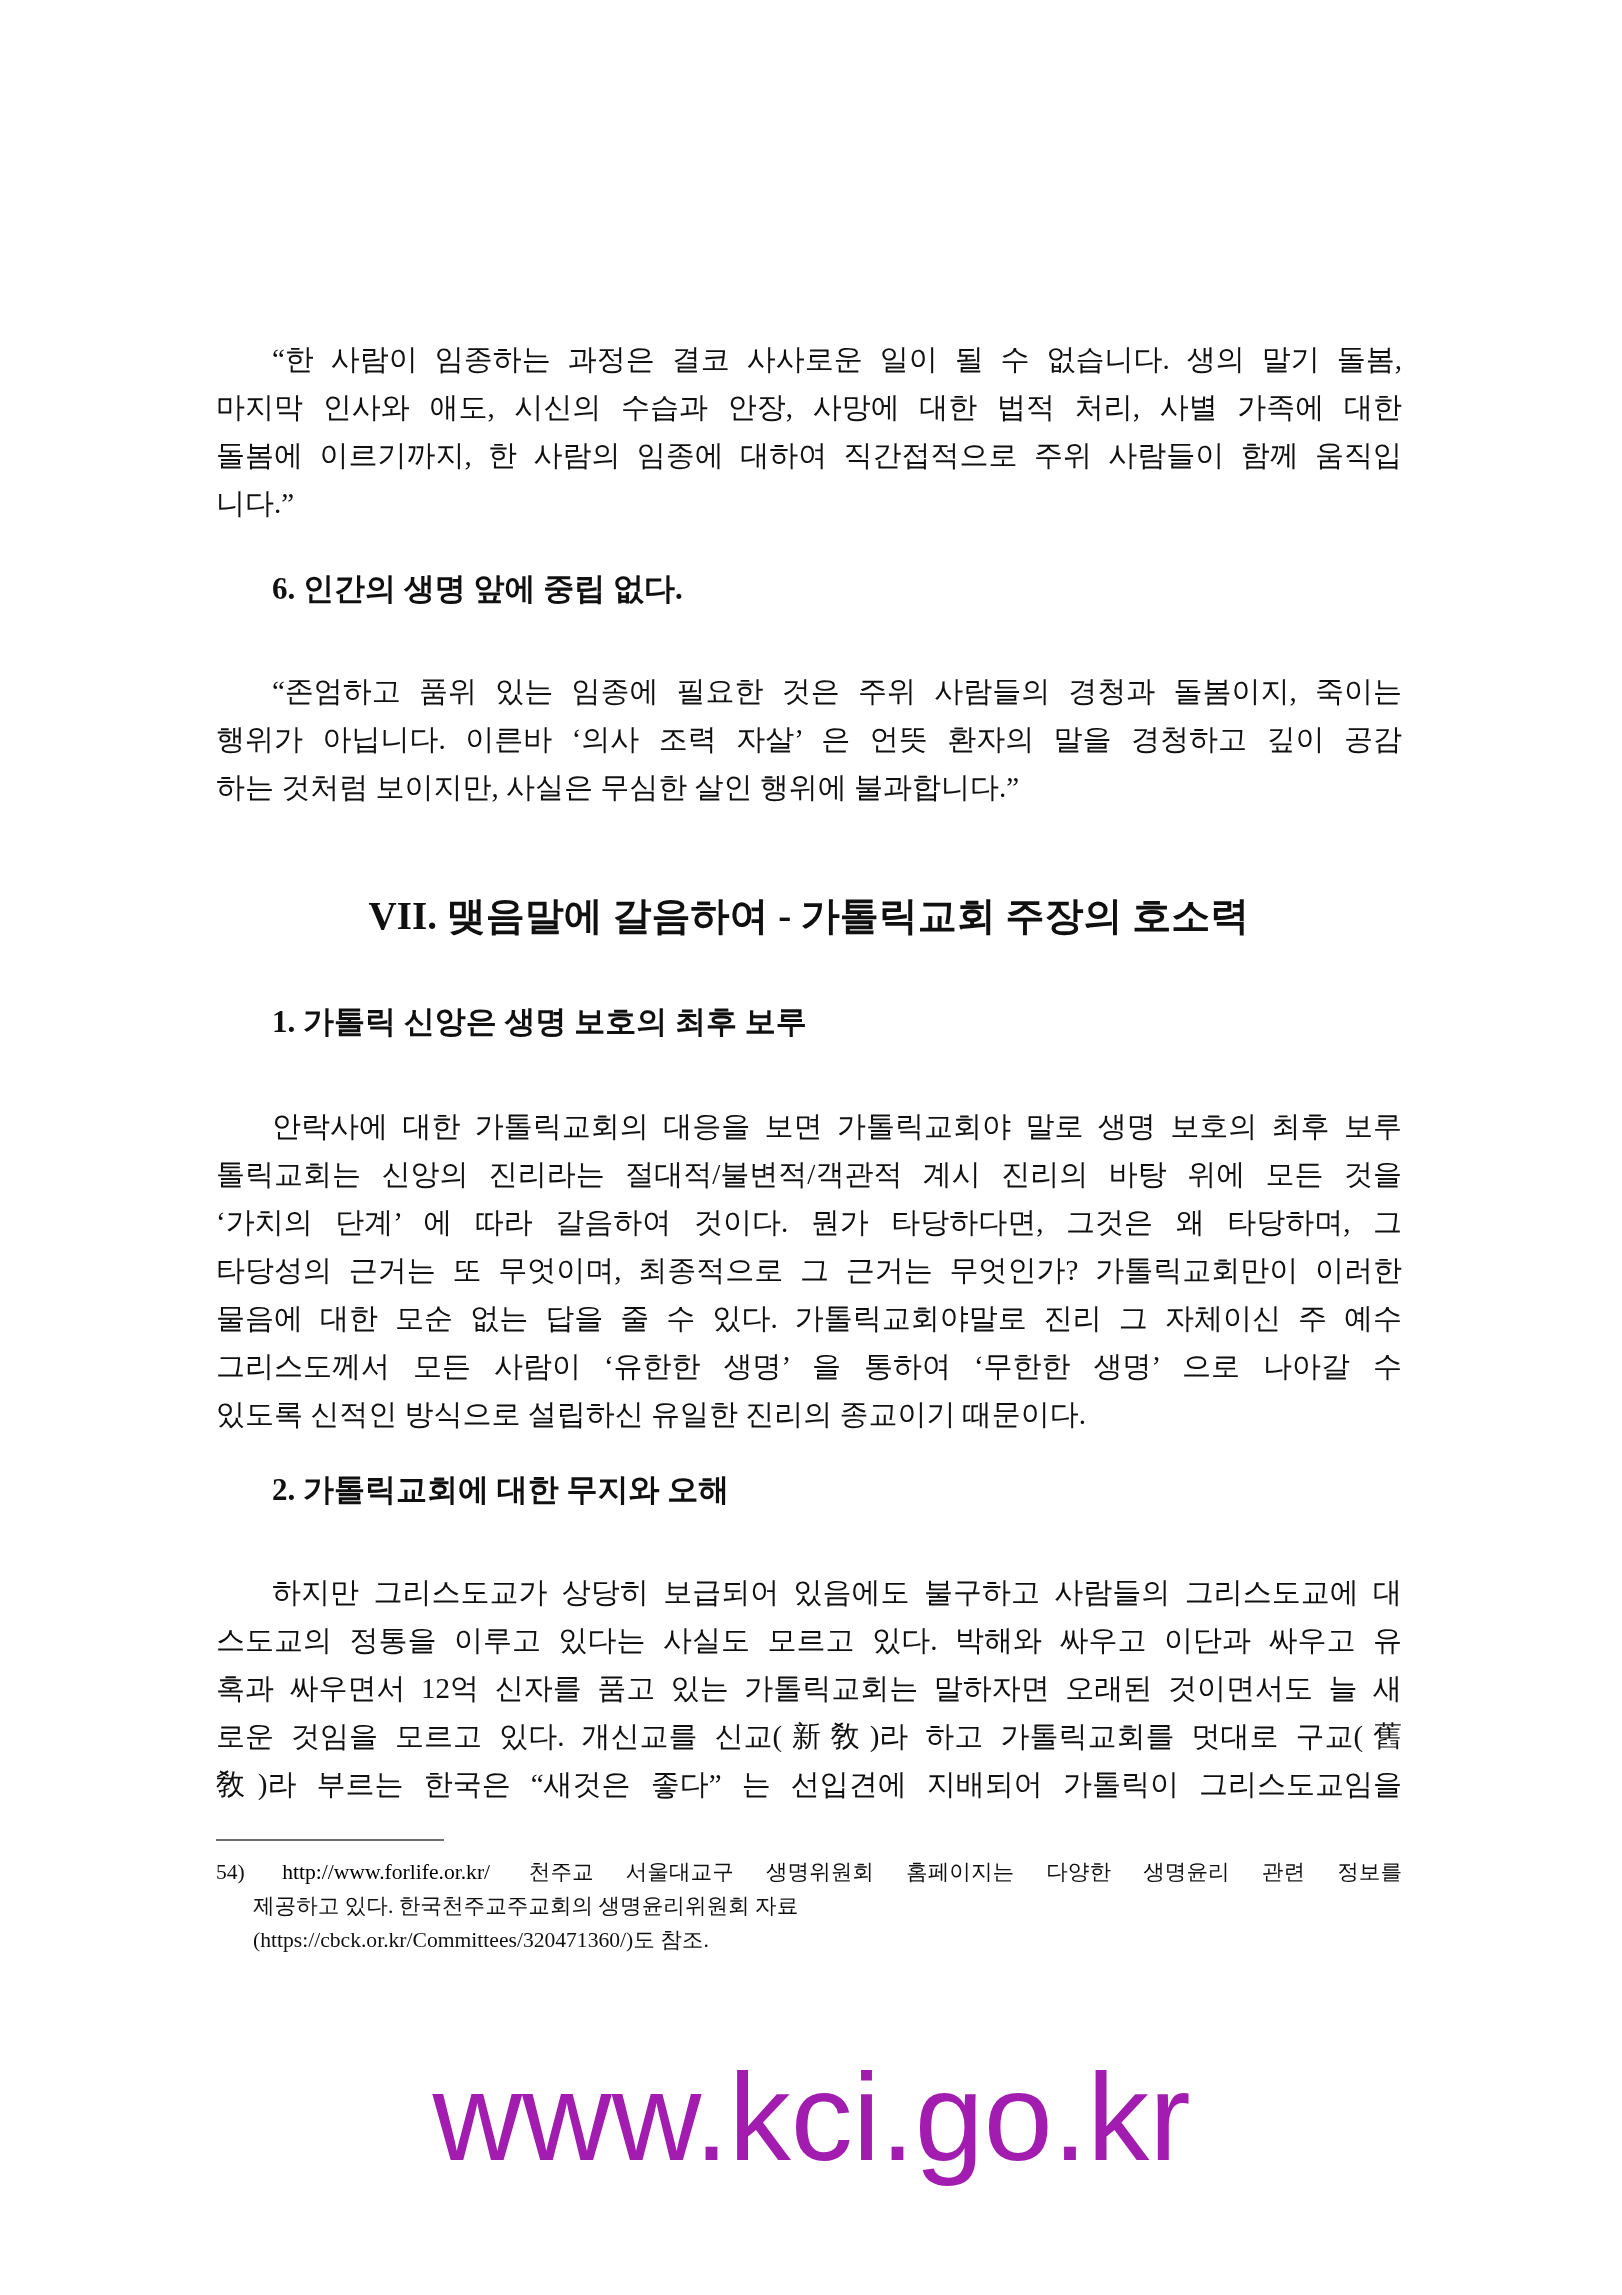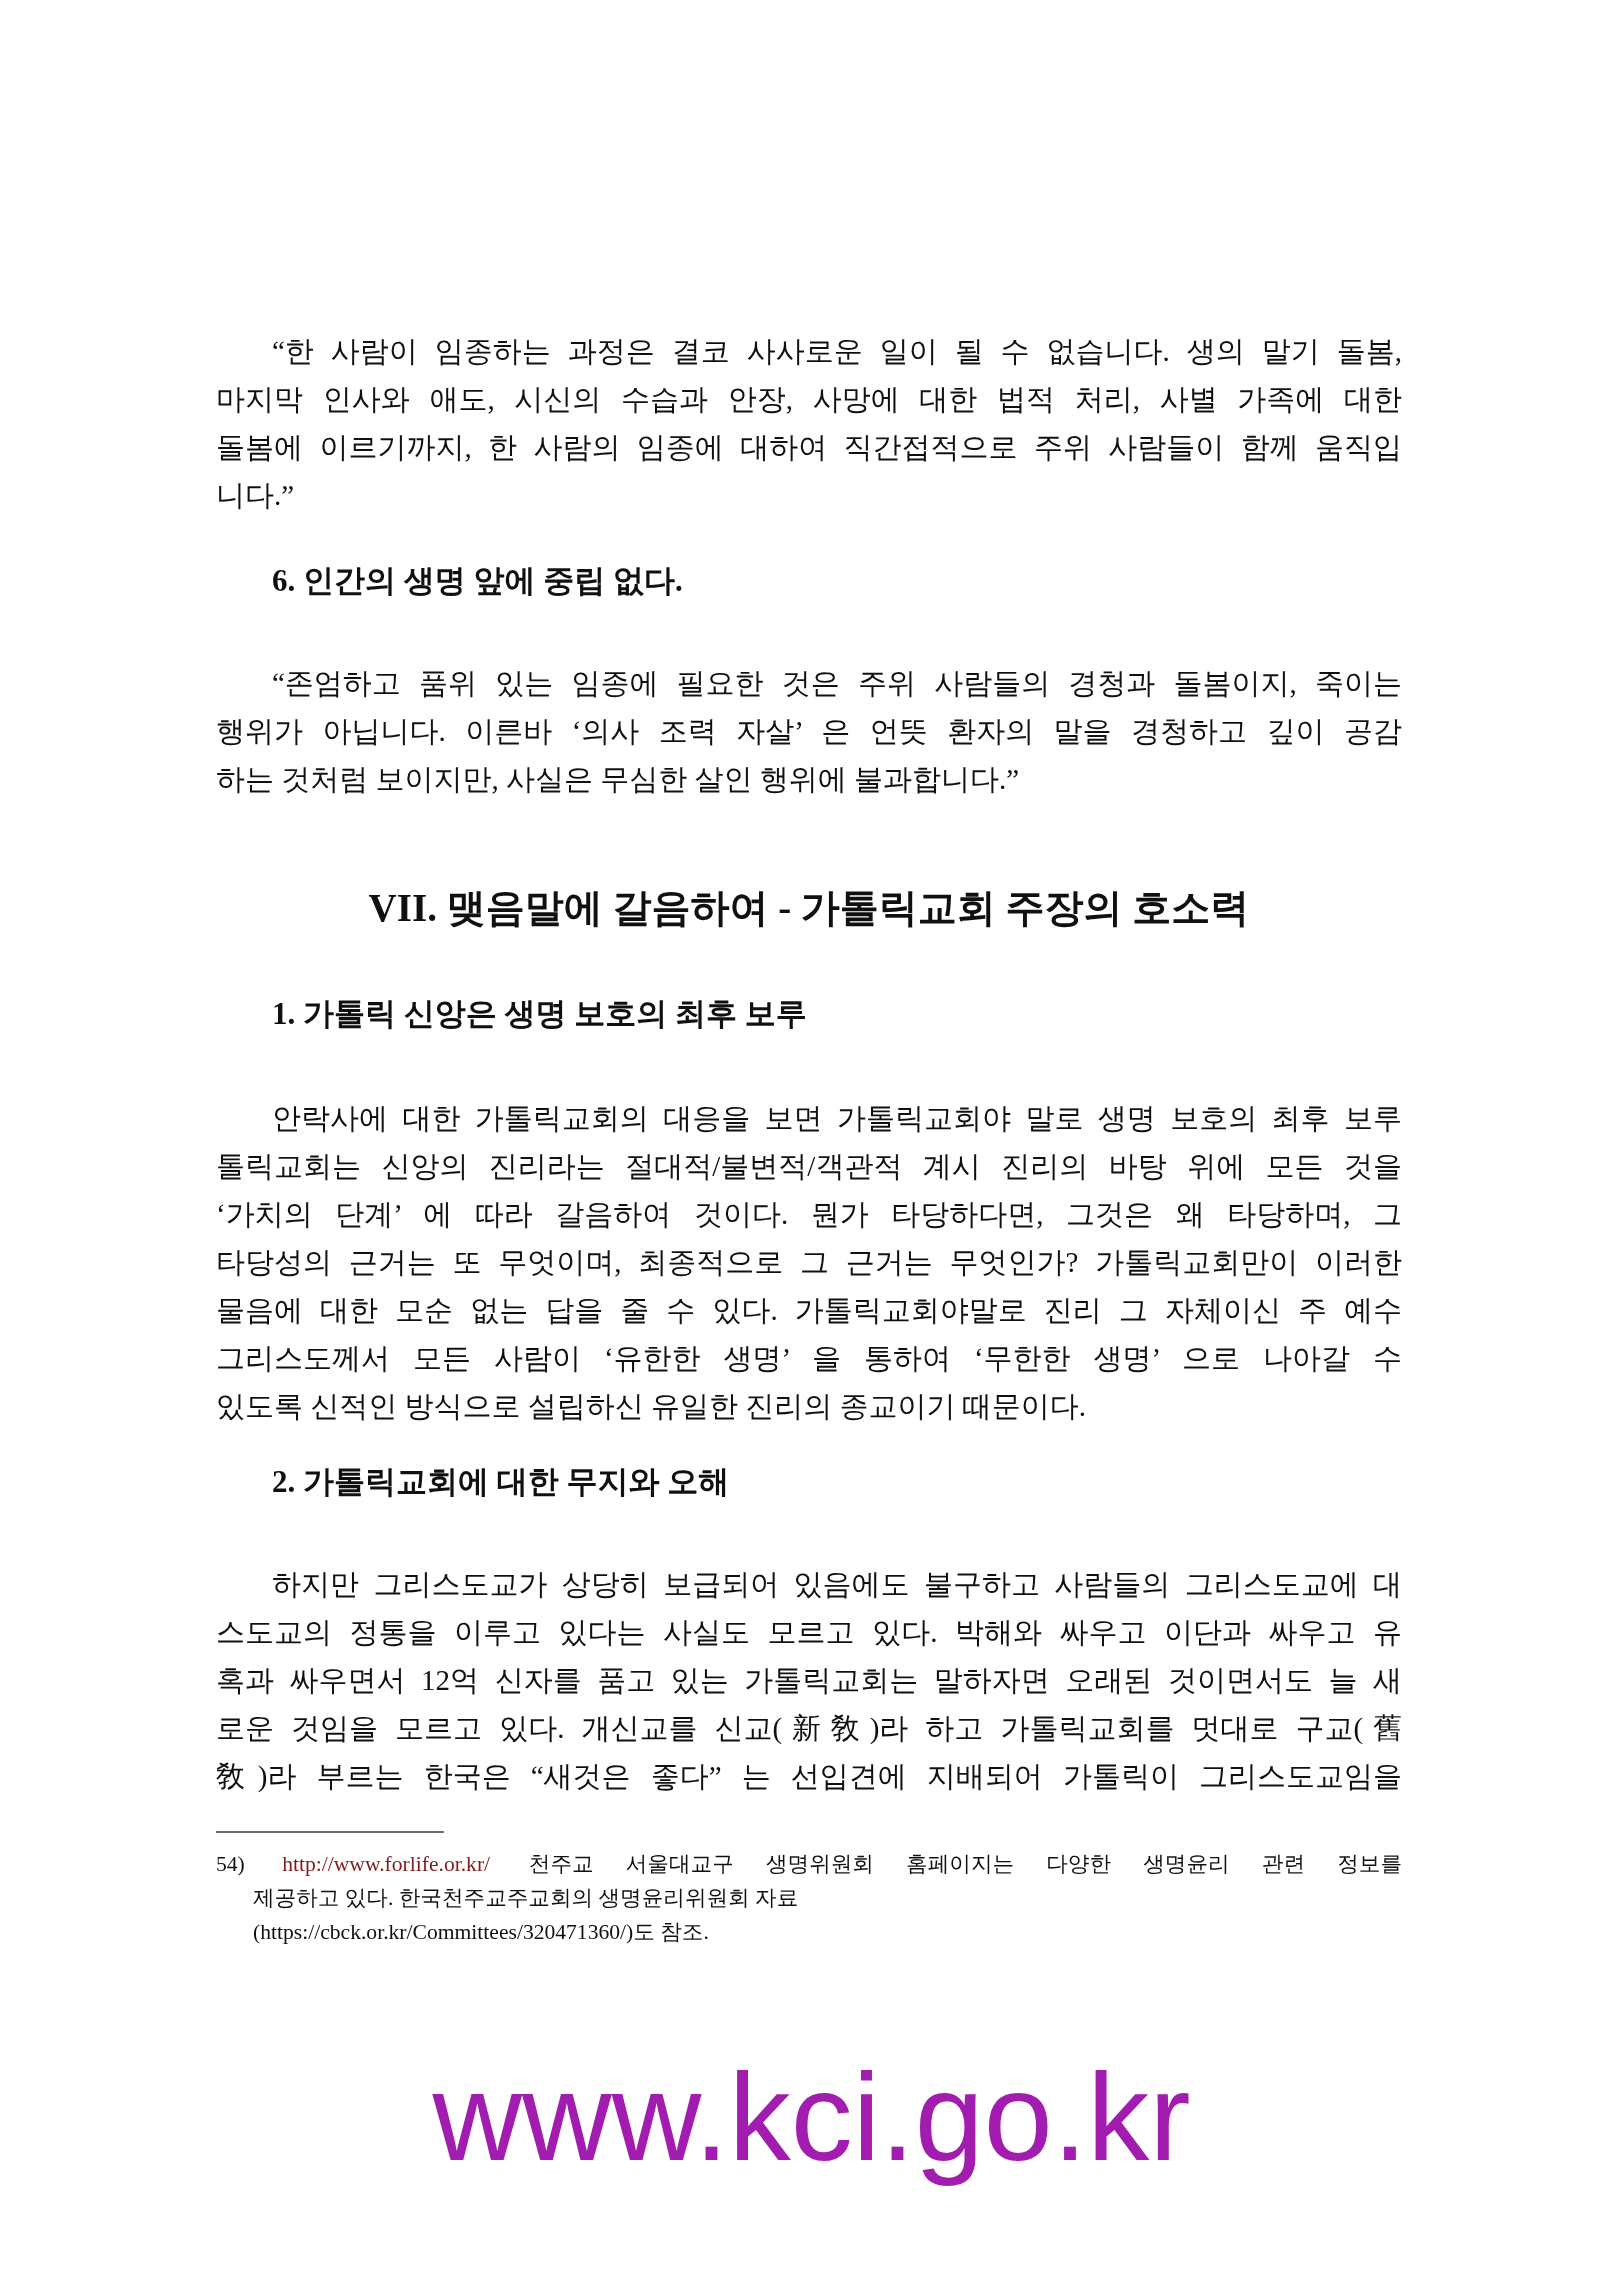--- a/index.html
+++ b/index.html
@@ -8,21 +8,21 @@
     width: 1623px;
     height: 2295px;
     background: #ffffff;
     overflow: hidden;
     font-family: "Liberation Serif", "DejaVu Serif", serif;
     color: #101010;
   }
   .content {
     position: absolute;
     left: 216px;
-    top: 8px;
+    top: 16px;
     width: 1186px;
   }
   .para { margin: 0; }
   .line {
     font-size: 29px;
     line-height: 48px;
     text-align: justify;
     text-align-last: justify;
     white-space: normal;
   }
@@ -63,21 +63,21 @@
     font-size: 21.6px;
     line-height: 34px;
     text-align: left;
   }
   .fn-line.justified {
     text-align: justify;
     text-align-last: justify;
   }
   .fn-line.hang { padding-left: 37px; }
   .fn-link {
-    color: #7f1d1d;
+    color: #000000;
     text-decoration: none;
     margin: 0 6.5px 0 5.2px;
   }
   .watermark {
     position: absolute;
     top: 2055px;
     left: 50%;
     transform: translateX(-50%);
     font-family: "Liberation Sans", "DejaVu Sans", sans-serif;
     font-size: 124px;

